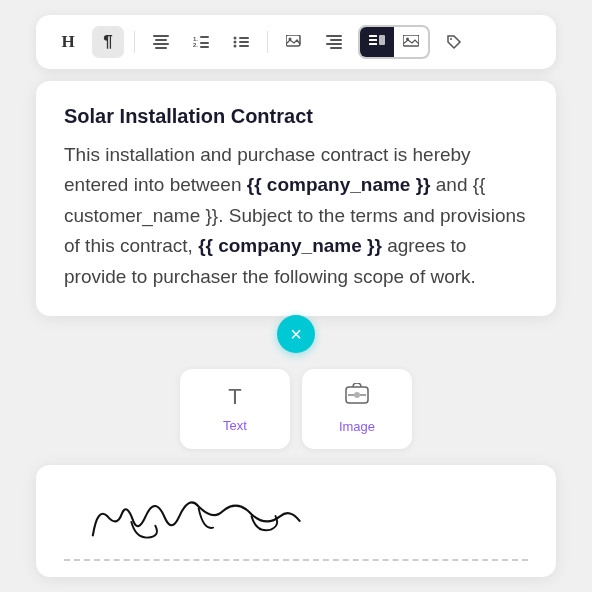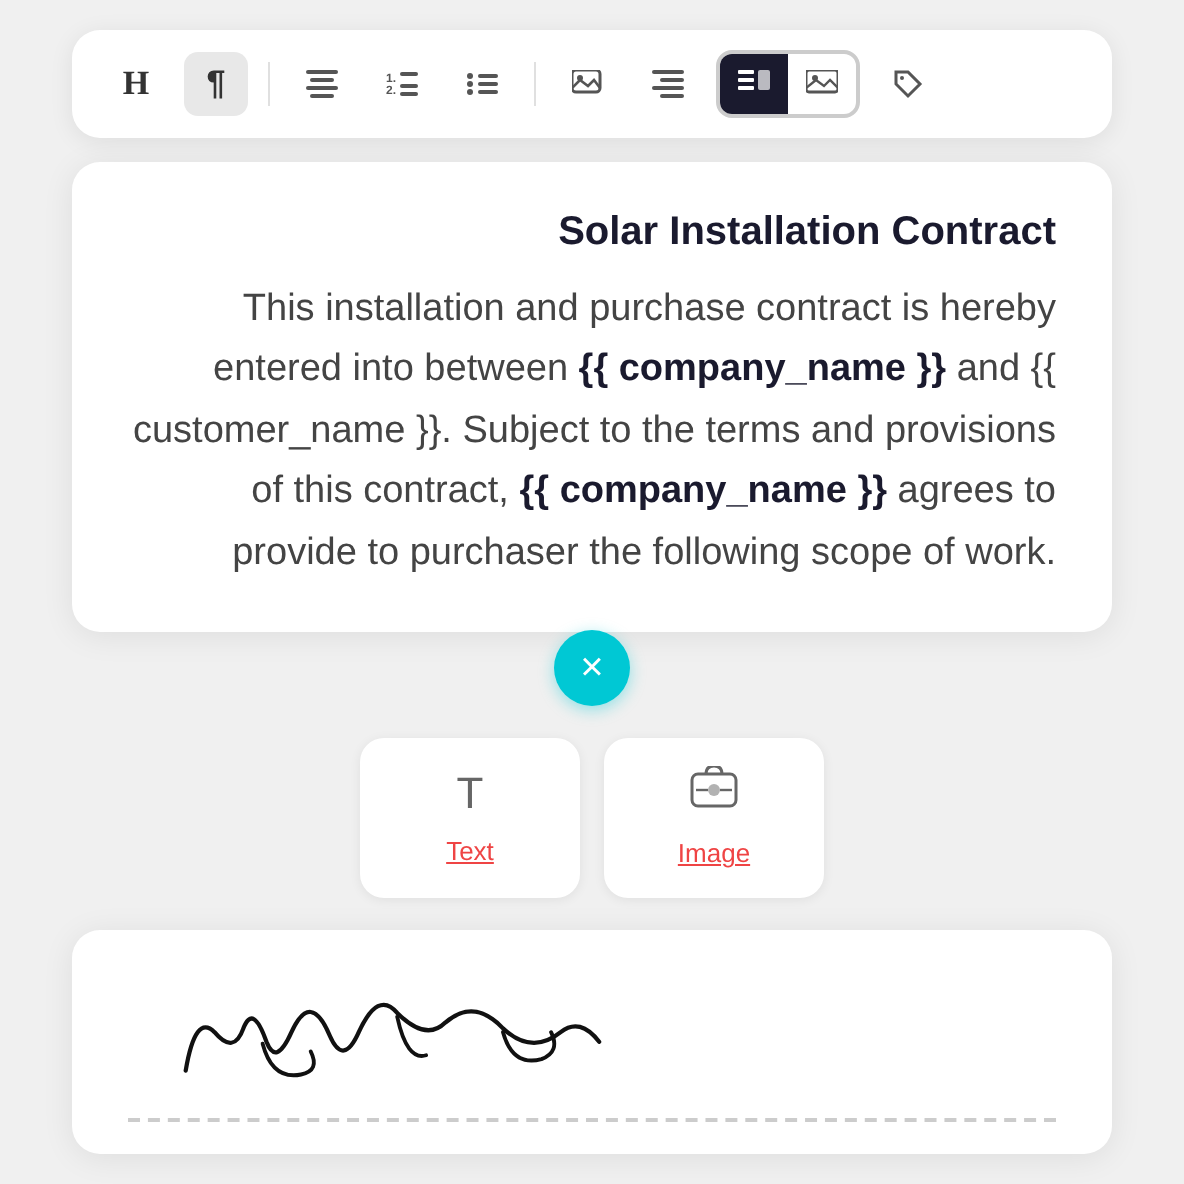--- a/index.html
+++ b/index.html
@@ -85,21 +85,20 @@
     }
 
     
     .document-card {
       background: #fff;
       border-radius: 14px;
       padding: 24px 28px;
       width: 100%;
       box-shadow: 0 2px 16px rgba(0,0,0,0.08);
       position: relative;
-      text-align: right;
     }
 
     .document-title {
       font-size: 20px;
       font-weight: 700;
       color: #1a1a2e;
       margin-bottom: 12px;
     }
 
     .document-body {
@@ -162,23 +161,22 @@
       box-shadow: 0 1px 6px rgba(0,0,0,0.07);
     }
 
     .insert-option-icon {
       font-size: 22px;
       color: #555;
     }
 
     .insert-option-label {
       font-size: 13px;
-      color: #ef4444;
+      color: #8b5cf6;
       font-weight: 400;
-      text-decoration: underline;
     }
 
     
     .signature-card {
       background: #fff;
       border-radius: 14px;
       padding: 20px 28px 16px 28px;
       width: 100%;
       box-shadow: 0 2px 16px rgba(0,0,0,0.08);
       margin-top: 16px;

